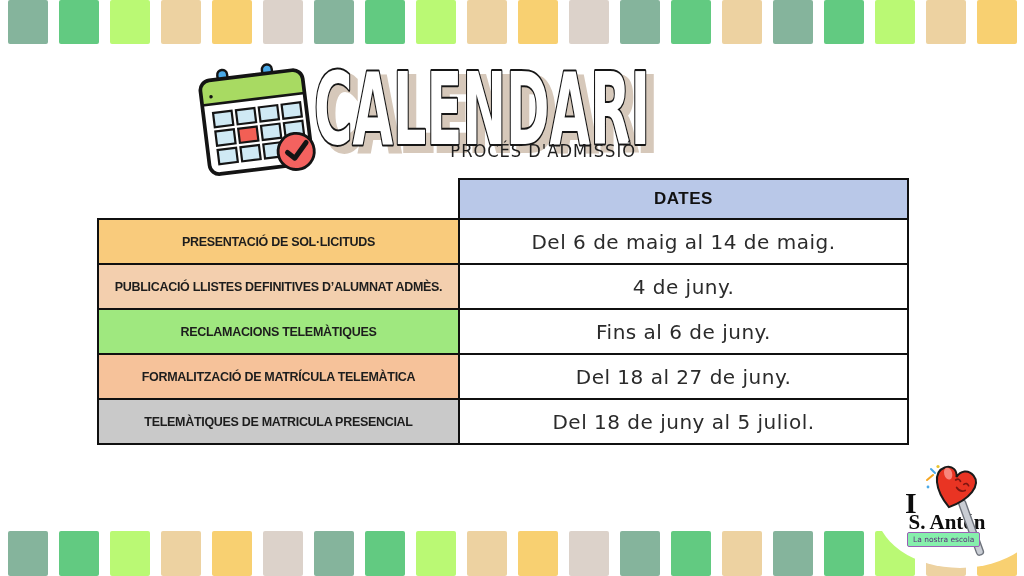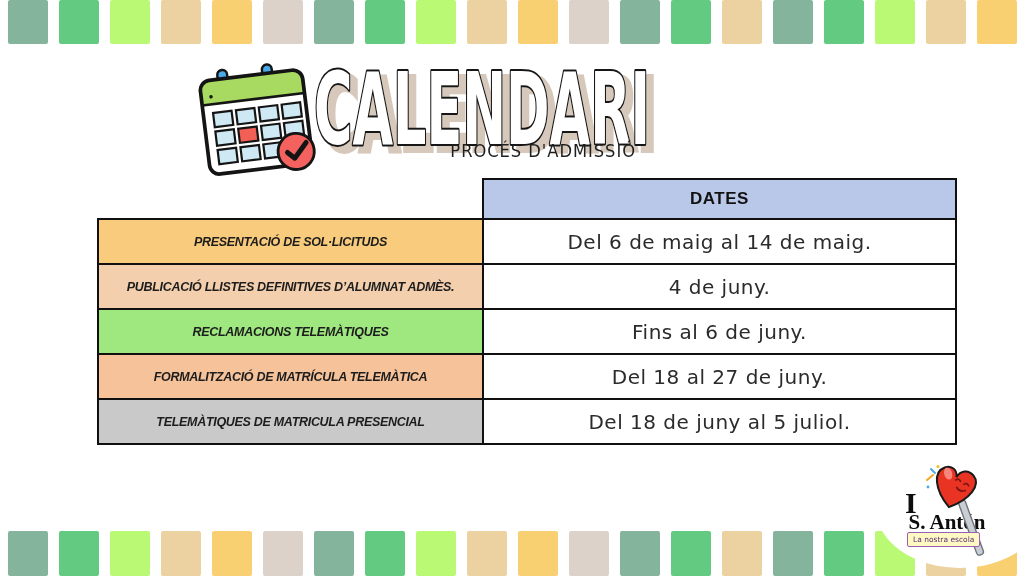--- a/index.html
+++ b/index.html
@@ -19,23 +19,23 @@
   .t-main{stroke-width:4;paint-order:stroke;stroke-linejoin:round;}
   .subtitle{position:absolute;left:380px;top:141px;width:256px;text-align:right;z-index:3;
             font-size:17px;letter-spacing:1px;color:#1e1e1e;font-family:"DejaVu Sans",sans-serif;
             transform:scaleX(.96);transform-origin:right;}
 
   .cal-icon{position:absolute;left:200px;top:64px;width:112px;height:114px;overflow:visible;
             transform:rotate(-7deg);z-index:3;}
 
   
   .cal-table{position:absolute;left:97px;top:178px;z-index:4;border-collapse:collapse;table-layout:fixed;}
-  .cal-table td{border:2px solid #101010;text-align:center;vertical-align:middle;padding:0 16px;overflow:hidden;}
+  .cal-table td{border:2px solid #101010;text-align:center;vertical-align:middle;padding:0 4px;overflow:hidden;}
   .cal-table td.ghost{border:none;background:transparent;}
-  .col-label{width:351px;font-style:italic;}
+  .col-label{width:351px;}
   .col-date{width:439px;}
   tr.hdr td{height:38px;}
   tr.row td{height:43px;}
   .dates-header{font-weight:bold;font-size:17px;letter-spacing:.5px;color:#111;}
   td.label{font-weight:bold;font-size:12.5px;letter-spacing:-.3px;white-space:nowrap;color:#1d1d1d;}
   td.date{background:#ffffff;font-family:"DejaVu Sans",sans-serif;font-size:20px;color:#2b2b2b;letter-spacing:.5px;}
 
   
   .logo-blob{position:absolute;left:876px;top:450px;width:168px;height:118px;background:#ffffff;
              border-radius:50%;z-index:2;}
@@ -171,16 +171,16 @@
         <circle cx="4" cy="23" r="1.4" fill="#4aa9e8"></circle>
       </g>
       <rect x="35" y="36" width="7" height="58" rx="3" fill="#c9cdd4" stroke="#6e737c" stroke-width="1.4" transform="rotate(-20 38.5 40)"></rect>
       <g transform="rotate(16 31 22)">
         <path d="M31 44 C 12 31 6 14 16 7 C 23 2 29 7 30 13 C 32 6 39 2 46 7 C 56 14 49 31 31 44 Z" fill="#e93423" stroke="#1a1a1a" stroke-width="2"></path>
         <ellipse cx="21" cy="12" rx="4" ry="6" transform="rotate(-32 21 12)" fill="#f8867c"></ellipse>
         <path d="M30 16 q2.5 -3 5 0 M39 18 q2.5 -3 5 0" fill="none" stroke="#7c1511" stroke-width="1.7" stroke-linecap="round"></path>
         <path d="M33 23 q4.5 4 9 .5" fill="none" stroke="#7c1511" stroke-width="1.7" stroke-linecap="round"></path>
       </g>
     </svg>
-    <div class="logo-badge" style="background: #fef9c3; border: 1.5px solid rgb(154, 95, 181); color: rgb(92, 45, 122);">La nostra escola</div>
+    <div class="logo-badge" style="background: #86efac; border: 1.5px solid rgb(154, 95, 181); color: rgb(92, 45, 122);">La nostra escola</div>
   </div>
 
 </div>
 
 </body></html>

